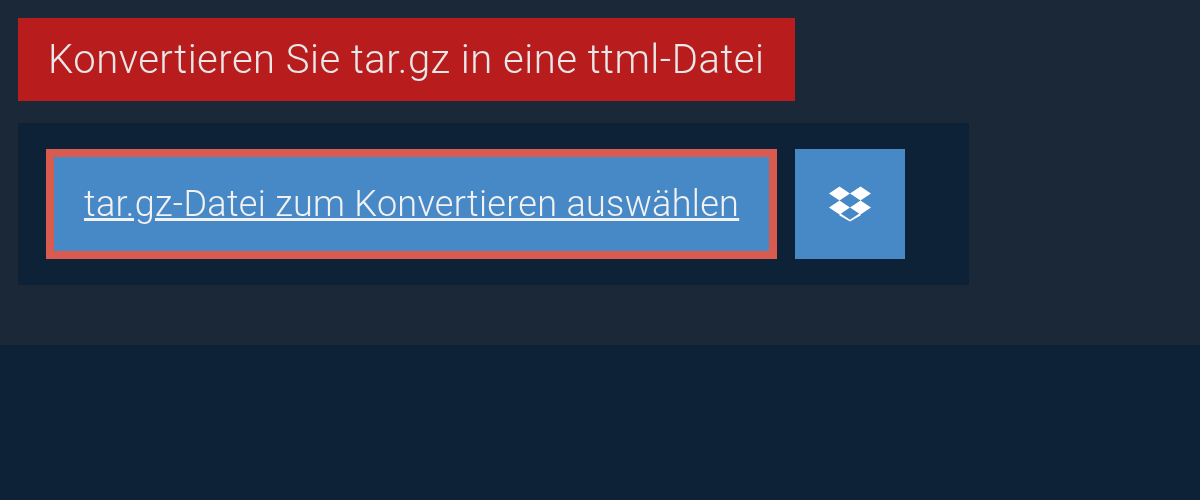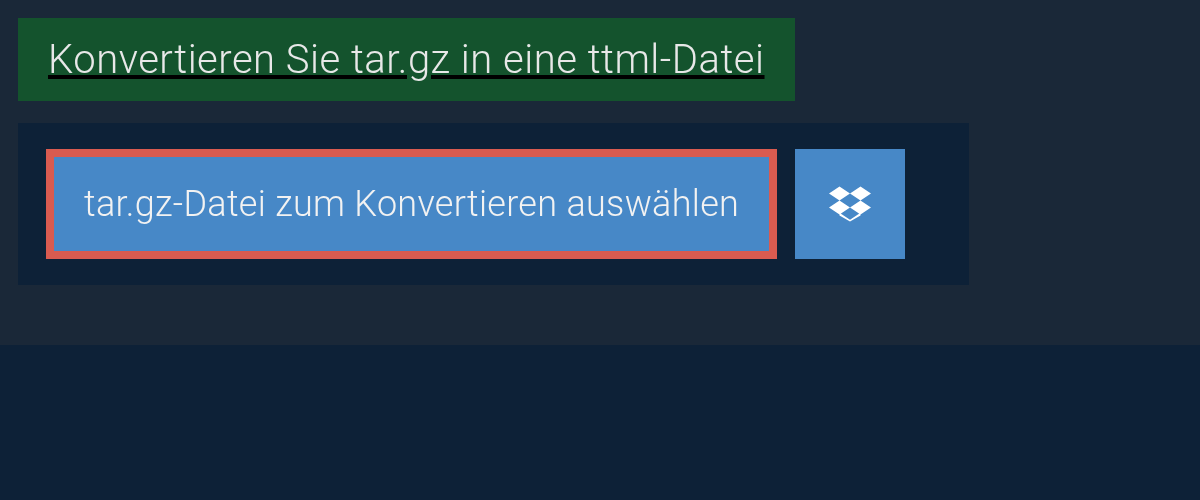--- a/index.html
+++ b/index.html
@@ -8,26 +8,25 @@
       box-sizing: border-box;
     }
     body {
       width: 1200px;
       height: 500px;
       background-color: #1a2838;
       font-family: -apple-system, BlinkMacSystemFont, "Segoe UI", Roboto, Helvetica, Arial, sans-serif;
       overflow: hidden;
     }
     .heading-container {
-      background-color: #14532d;
+      background-color: #b91c1c;
       padding: 18px 30px;
       display: inline-block;
       margin-top: 18px;
       margin-left: 18px;
-      text-decoration: underline;
     }
     .heading {
       color: #e8e8e8;
       font-size: 40px;
       font-weight: 300;
       letter-spacing: 0.5px;
     }
     .upload-panel {
       background-color: #0d2137;
       margin: 22px 18px 0 18px;
@@ -40,20 +39,21 @@
       background-color: #4788c7;
       border: 8px solid #d95b50;
       color: #f2f2f2;
       font-size: 36px;
       font-weight: 300;
       padding: 26px 30px;
       cursor: pointer;
       flex: 0 0 auto;
       text-align: center;
       letter-spacing: 0.3px;
+      text-decoration: underline;
     }
     .dropbox-button {
       background-color: #4788c7;
       width: 110px;
       display: flex;
       align-items: center;
       justify-content: center;
       cursor: pointer;
       flex: 0 0 auto;
     }

